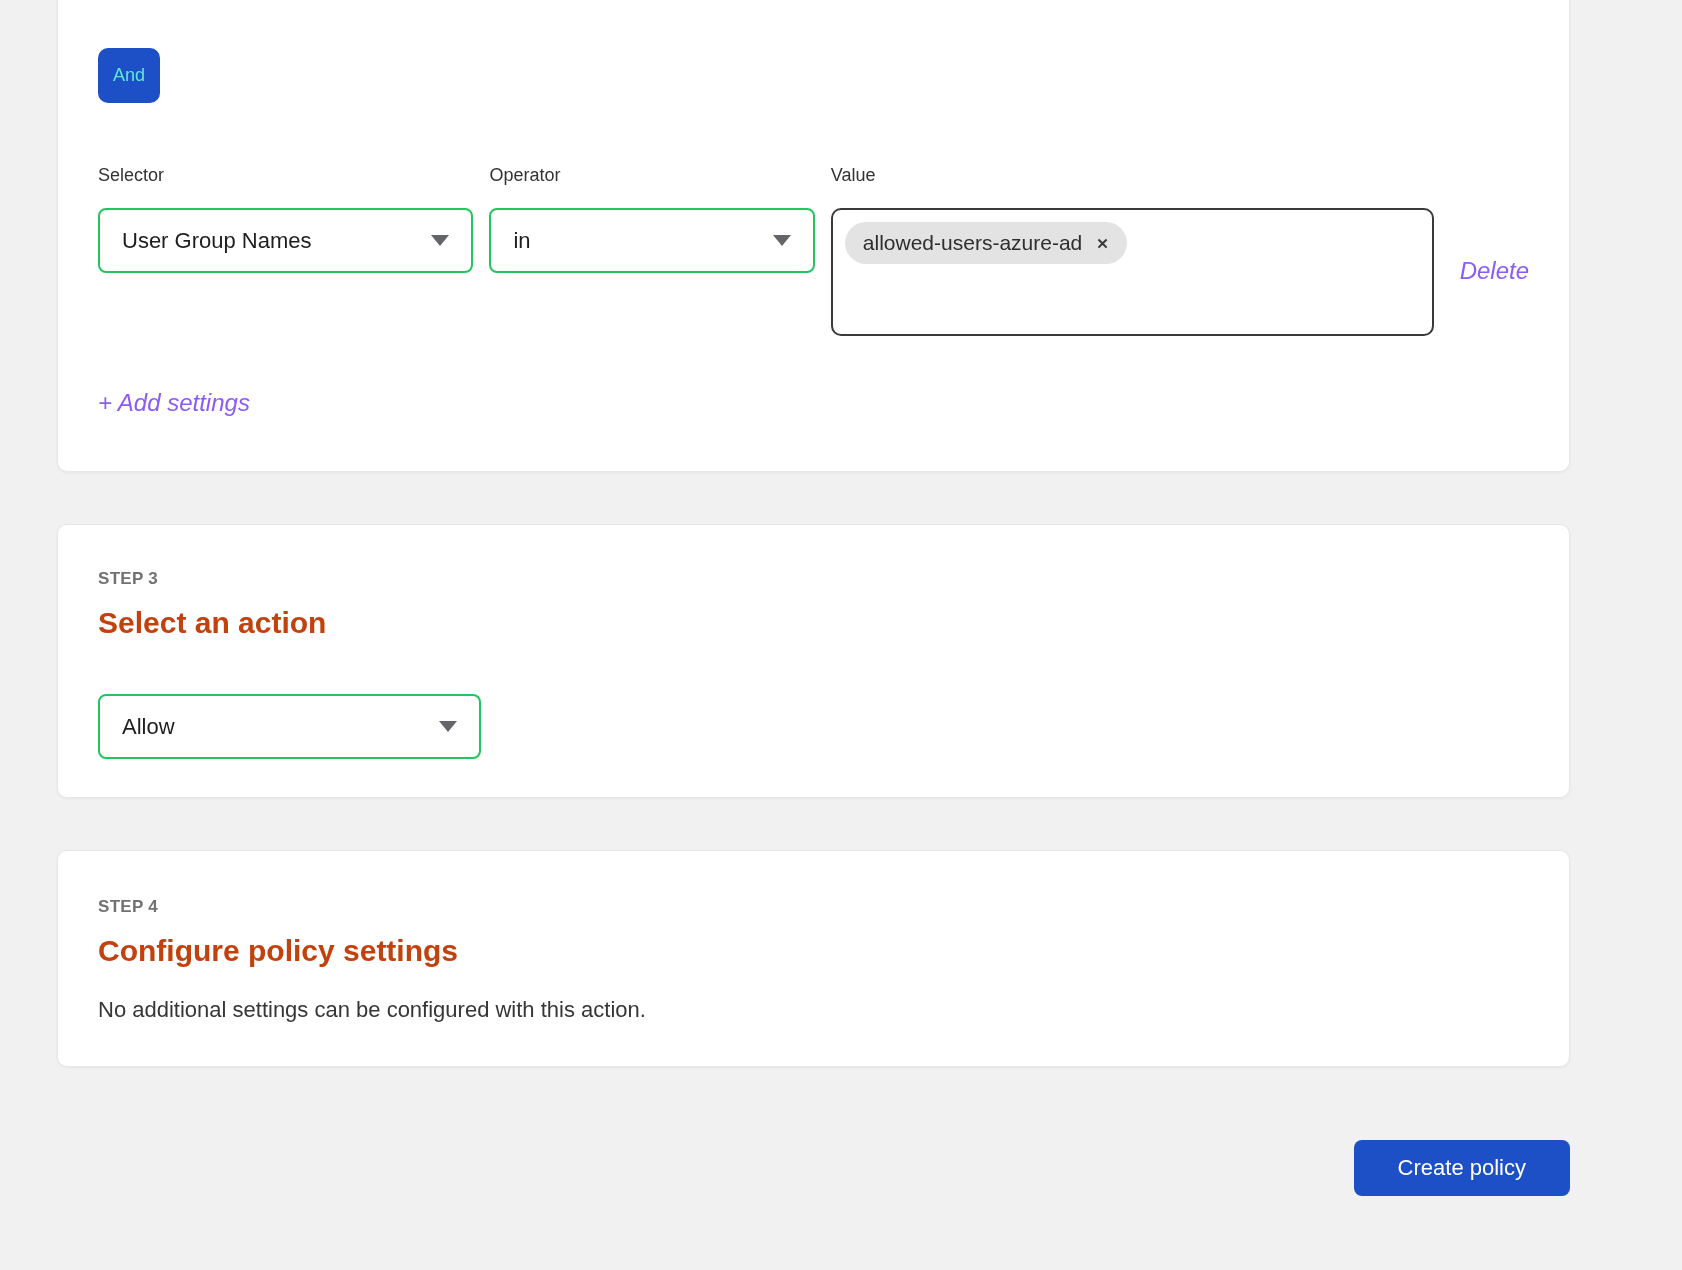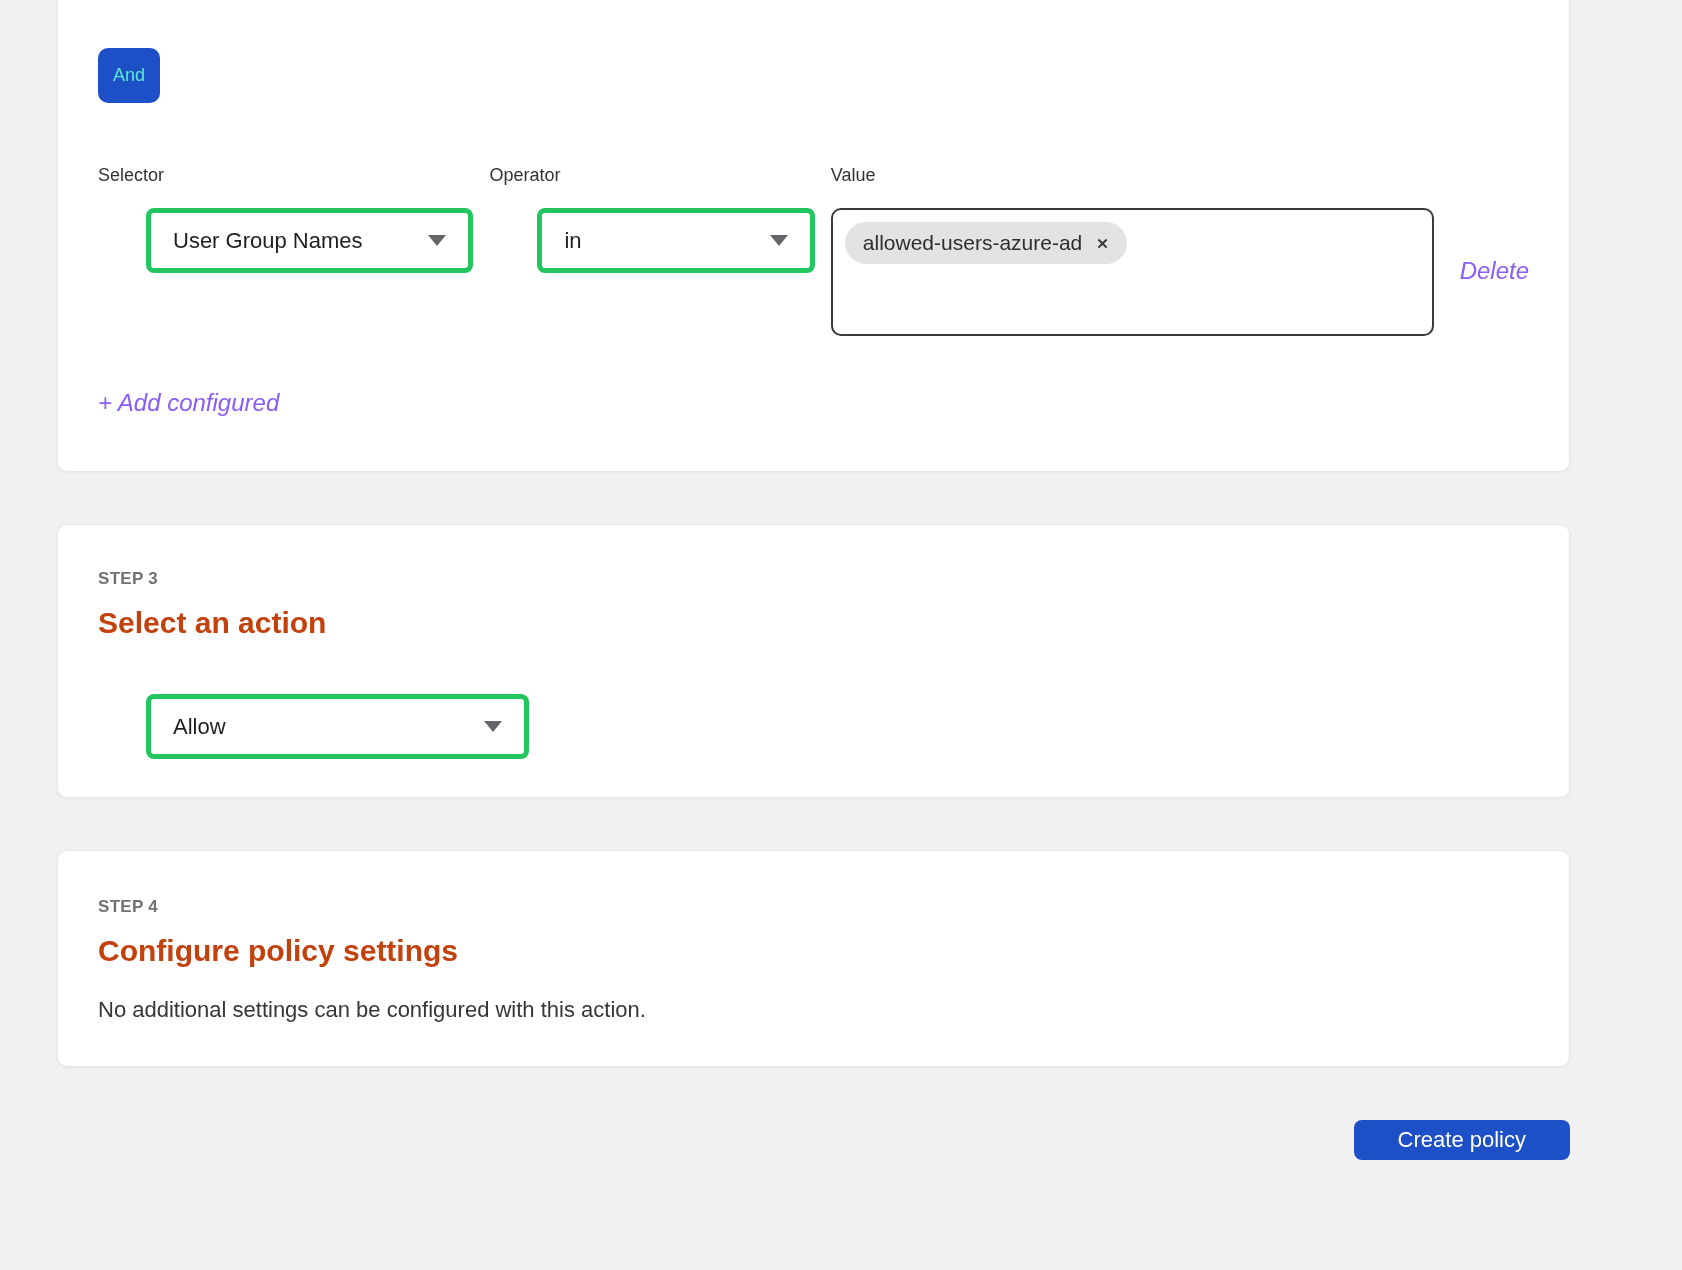--- a/index.html
+++ b/index.html
@@ -33,31 +33,30 @@
   .cond-row { display: flex; align-items: flex-start; margin-top: 60px; }
   .field-label {
     font-size: 18px;
     color: #333333;
     height: 24px;
     line-height: 24px;
     margin-bottom: 21px;
   }
   .select {
     height: 65px;
-    border: 5px solid #22c55e;
+    border: 2px solid #22c55e;
     border-radius: 8px;
     background: #ffffff;
     display: flex;
     align-items: center;
     justify-content: space-between;
     padding: 0 22px;
     font-size: 22px;
     color: #1f1f1f;
     cursor: pointer;
-    margin-left: 48px;
   }
   .chevron {
     width: 0; height: 0;
     border-left: 9px solid transparent;
     border-right: 9px solid transparent;
     border-top: 11px solid #636569;
   }
   .col-selector { width: 383px; margin-right: 16px; }
   .col-operator { width: 332px; margin-right: 16px; }
   .col-value    { width: 615px; }
@@ -121,29 +120,30 @@
     line-height: 24px;
     color: #363636;
   }
   .footer-row {
     width: 1513px;
     margin-top: 53px;
     display: flex;
     justify-content: flex-end;
   }
   .btn-create {
-    height: 40px;
+    height: 56px;
     padding: 0 44px;
     background: #1d4fc6;
     color: #ffffff;
     font-size: 22px;
     font-family: "Liberation Sans", sans-serif;
     border: none;
     border-radius: 8px;
     cursor: pointer;
+    margin-top: 20px;
   }
 </style>
 </head>
 <body>
 
 <div class="page">
 
   <section class="card card-condition">
     <button class="btn-and">And</button>
 
@@ -174,21 +174,21 @@
           </span>
         </div>
       </div>
 
       <div class="delete-wrap">
         <a class="link">Delete</a>
       </div>
     </div>
 
     <div class="add-condition-wrap">
-      <a class="link">+ Add configured</a>
+      <a class="link">+ Add settings</a>
     </div>
   </section>
 
   <section class="card card-step card-action">
     <div class="step-label">STEP 3</div>
     <h2 class="card-title">Select an action</h2>
 
     <div class="action-field">
       <div class="select col-selector">
         <span>Allow</span>

